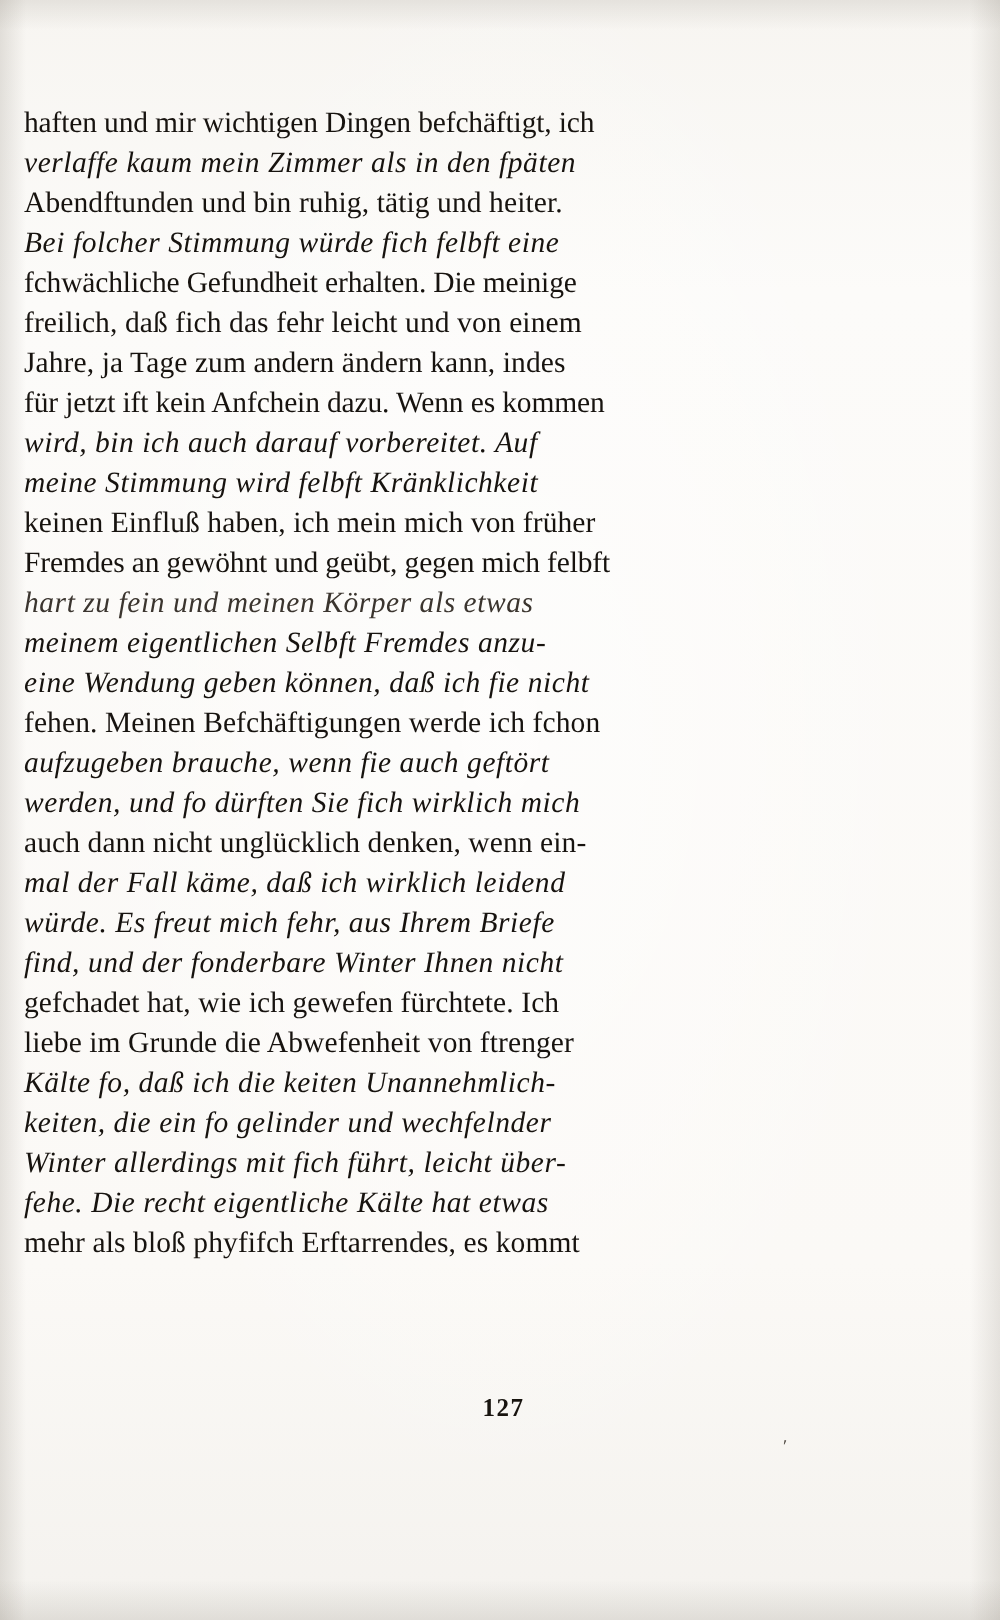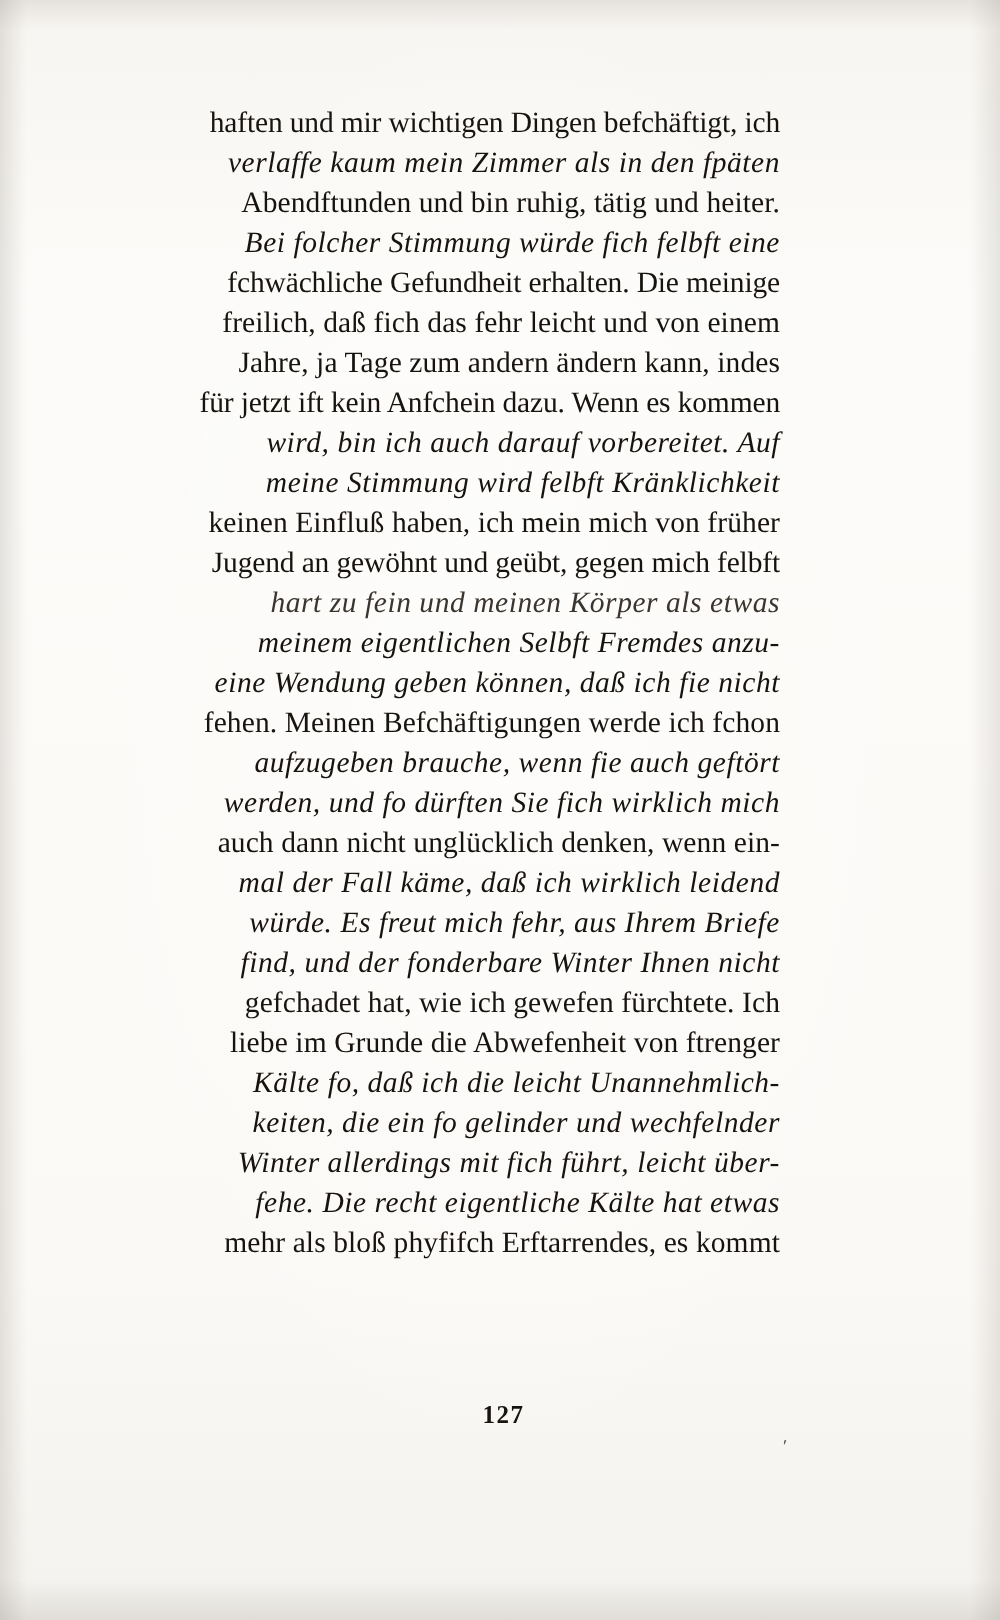--- a/index.html
+++ b/index.html
@@ -56,41 +56,39 @@
   }
 
   .line {
     display: block;
     font-size: 29.5px;
     line-height: 40px;
     letter-spacing: 0.1px;
     white-space: nowrap;
     color: #17130f;
     text-rendering: geometricPrecision;
-    text-align: right;
   }
 
   .line-tight { letter-spacing: -0.15px; }
   .line-loose { letter-spacing: 0.55px; font-style: italic; }
 
   
-  .faded { color: #3b352f; margin-left: 30px; }
+  .faded { color: #3b352f; }
 
   .folio {
     position: absolute;
     left: 7px;
     right: 0;
     top: 1394px;
     text-align: center;
     font-size: 25px;
     font-weight: bold;
     letter-spacing: 1.5px;
     color: #18140f;
     font-family: "Liberation Serif", serif;
-    margin-top: 7px;
   }
   .folio-mark {
     position: absolute;
     left: 783px;
     top: 1437px;
     width: 10px;
     height: 12px;
     color: #4a443d;
     font-size: 18px;
     transform: rotate(18deg);
@@ -110,34 +108,34 @@
   <span class="line line-loose">verlaffe kaum mein Zimmer als in den fpäten</span>
   <span class="line">Abendftunden und bin ruhig, tätig und heiter.</span>
   <span class="line line-loose">Bei folcher Stimmung würde fich felbft eine</span>
   <span class="line line-tight">fchwächliche Gefundheit erhalten. Die meinige</span>
   <span class="line">freilich, daß fich das fehr leicht und von einem</span>
   <span class="line">Jahre, ja Tage zum andern ändern kann, indes</span>
   <span class="line line-tight">für jetzt ift kein Anfchein dazu. Wenn es kommen</span>
   <span class="line line-loose">wird, bin ich auch darauf vorbereitet. Auf</span>
   <span class="line line-loose">meine Stimmung wird felbft Kränklichkeit</span>
   <span class="line">keinen Einfluß haben, ich mein mich von früher</span>
-  <span class="line line-tight">Jugend an gewöhnt und geübt, gegen mich felbft</span>
+  <span class="line line-tight">Fremdes an gewöhnt und geübt, gegen mich felbft</span>
   <span class="line line-loose faded">hart zu fein und meinen Körper als etwas</span>
   <span class="line line-loose">meinem eigentlichen Selbft Fremdes anzu-</span>
   <span class="line line-loose">eine Wendung geben können, daß ich fie nicht</span>
   <span class="line">fehen. Meinen Befchäftigungen werde ich fchon</span>
   <span class="line line-loose">aufzugeben brauche, wenn fie auch geftört</span>
   <span class="line line-loose">werden, und fo dürften Sie fich wirklich mich</span>
   <span class="line">auch dann nicht unglücklich denken, wenn ein-</span>
   <span class="line line-loose">mal der Fall käme, daß ich wirklich leidend</span>
   <span class="line line-loose">würde. Es freut mich fehr, aus Ihrem Briefe</span>
   <span class="line line-loose">find, und der fonderbare Winter Ihnen nicht</span>
   <span class="line">gefchadet hat, wie ich gewefen fürchtete. Ich</span>
   <span class="line">liebe im Grunde die Abwefenheit von ftrenger</span>
-  <span class="line line-loose">Kälte fo, daß ich die leicht Unannehmlich-</span>
+  <span class="line line-loose">Kälte fo, daß ich die keiten Unannehmlich-</span>
   <span class="line line-loose">keiten, die ein fo gelinder und wechfelnder</span>
   <span class="line line-loose">Winter allerdings mit fich führt, leicht über-</span>
   <span class="line line-loose">fehe. Die recht eigentliche Kälte hat etwas</span>
   <span class="line">mehr als bloß phyfifch Erftarrendes, es kommt</span>
 </div>
 
 <div class="folio">127</div>
 <div class="folio-mark">'</div>
 
 </body></html>

